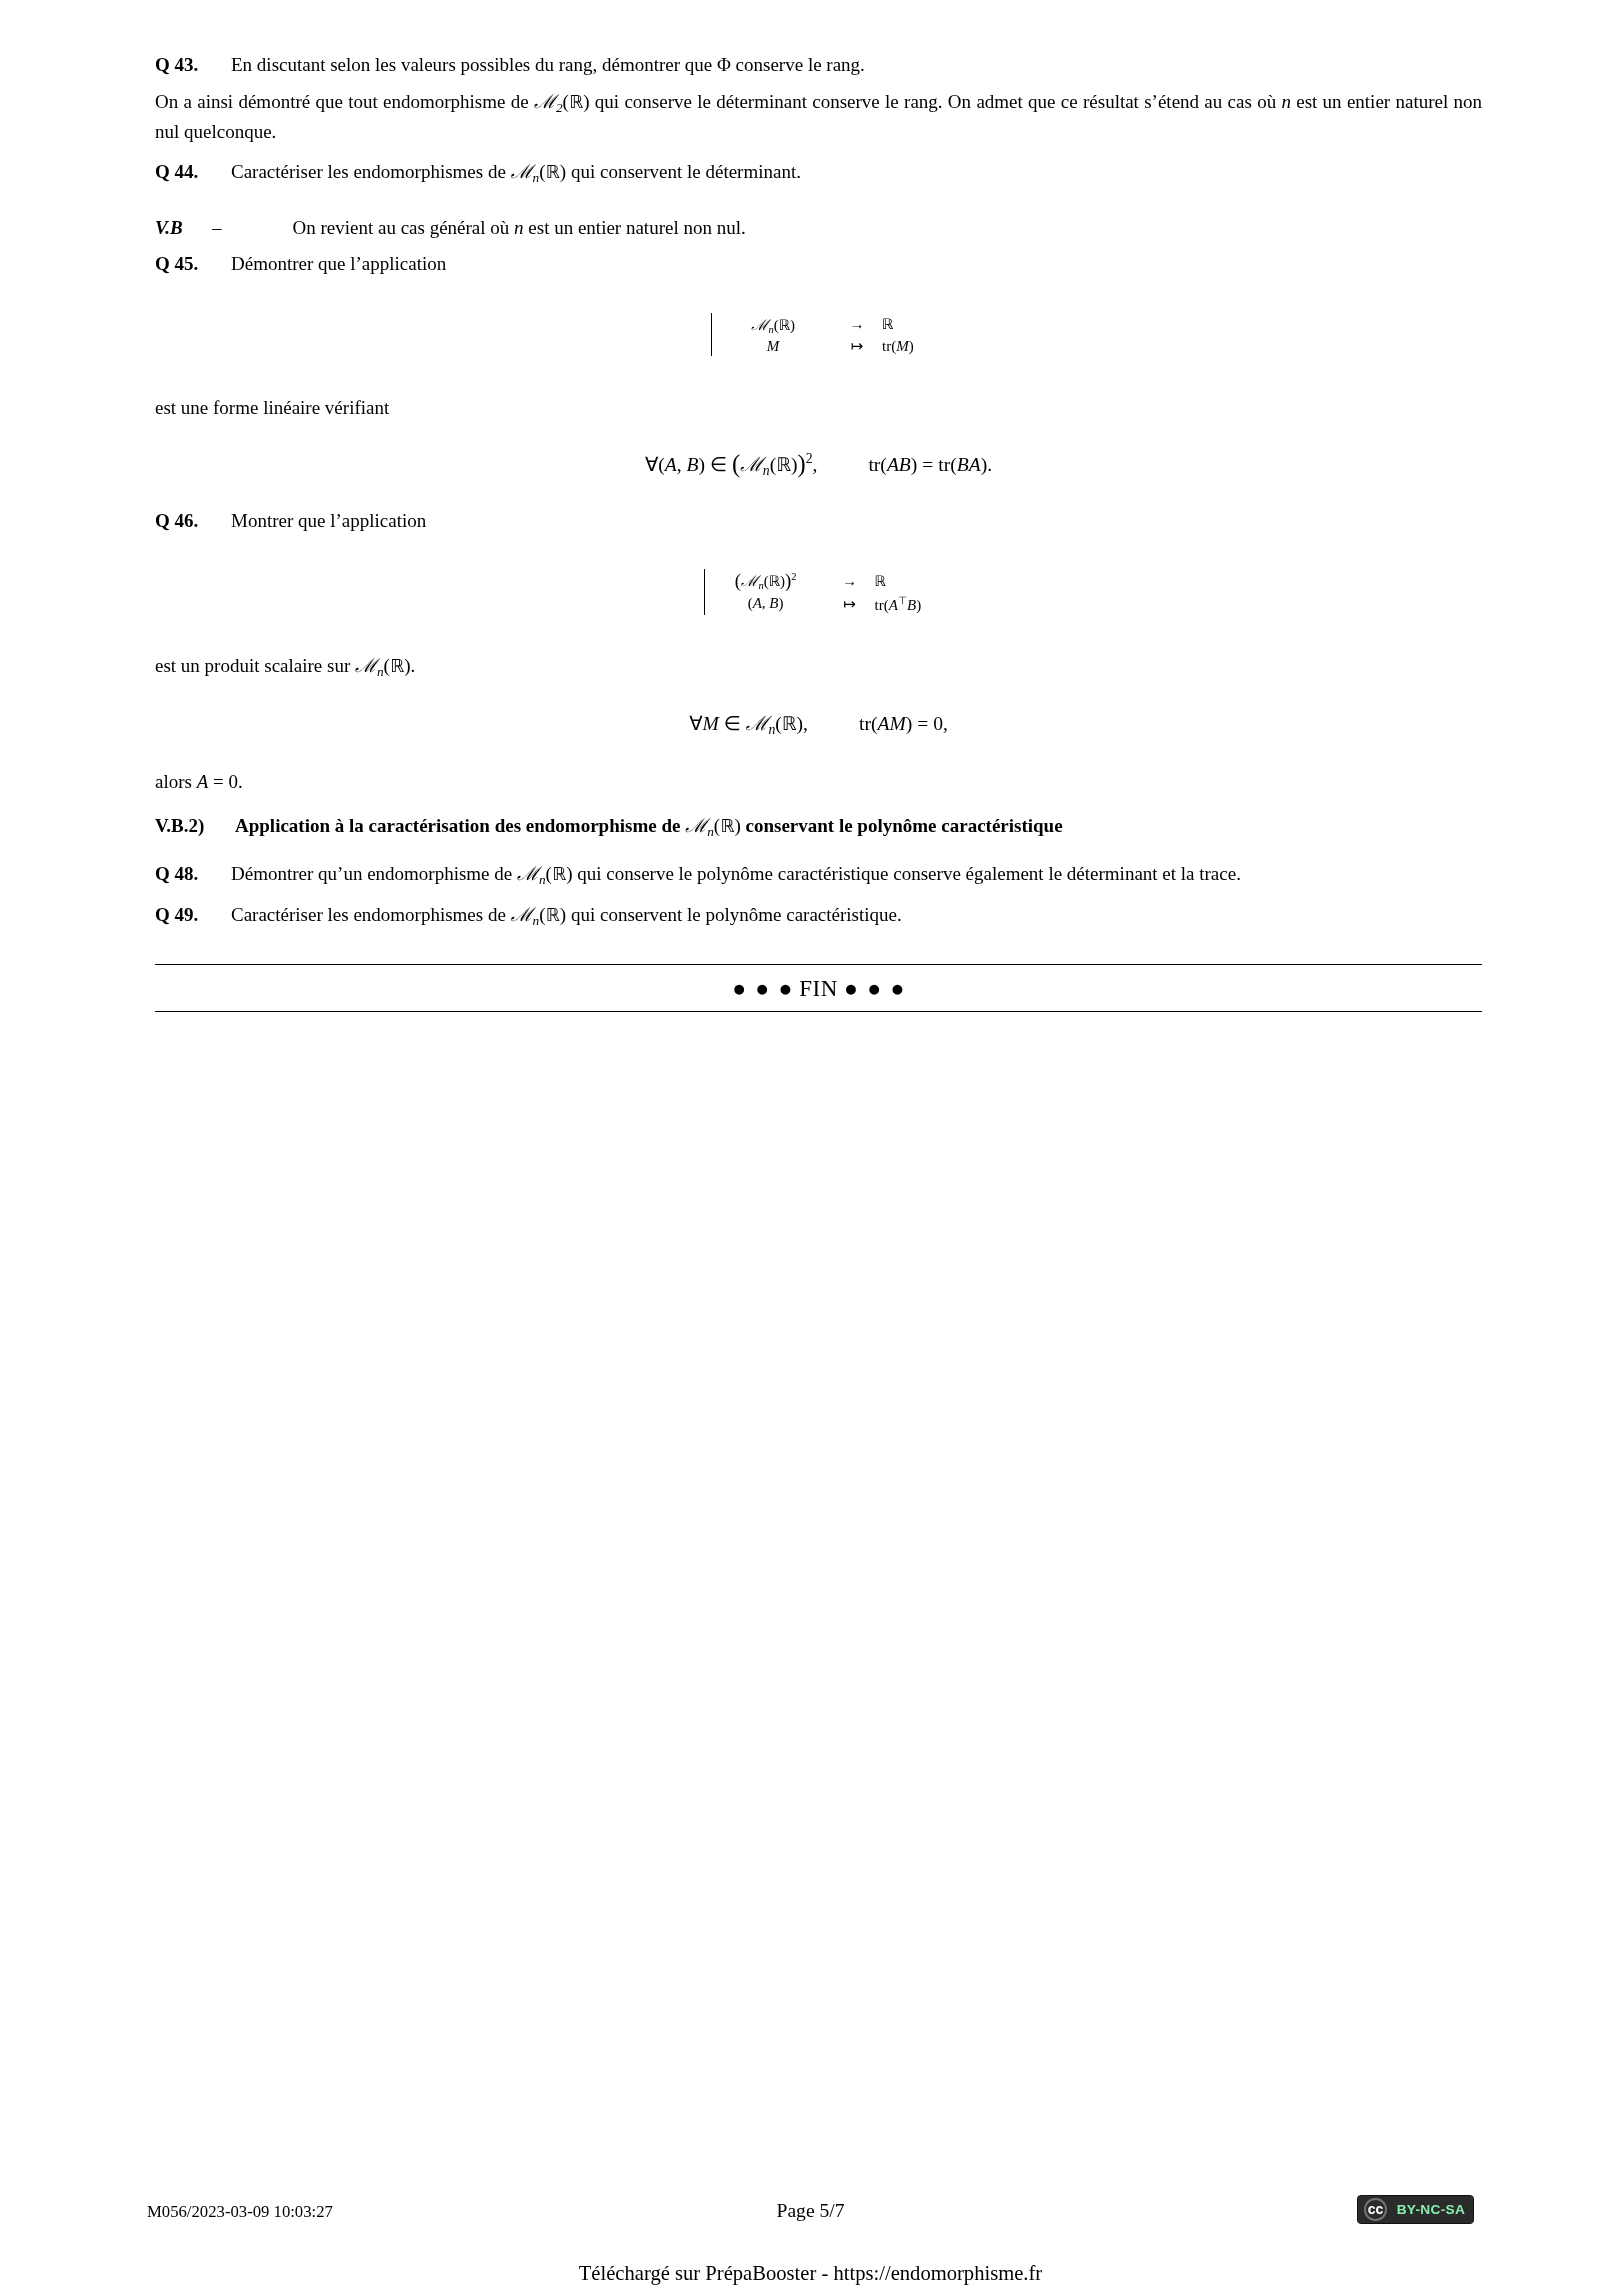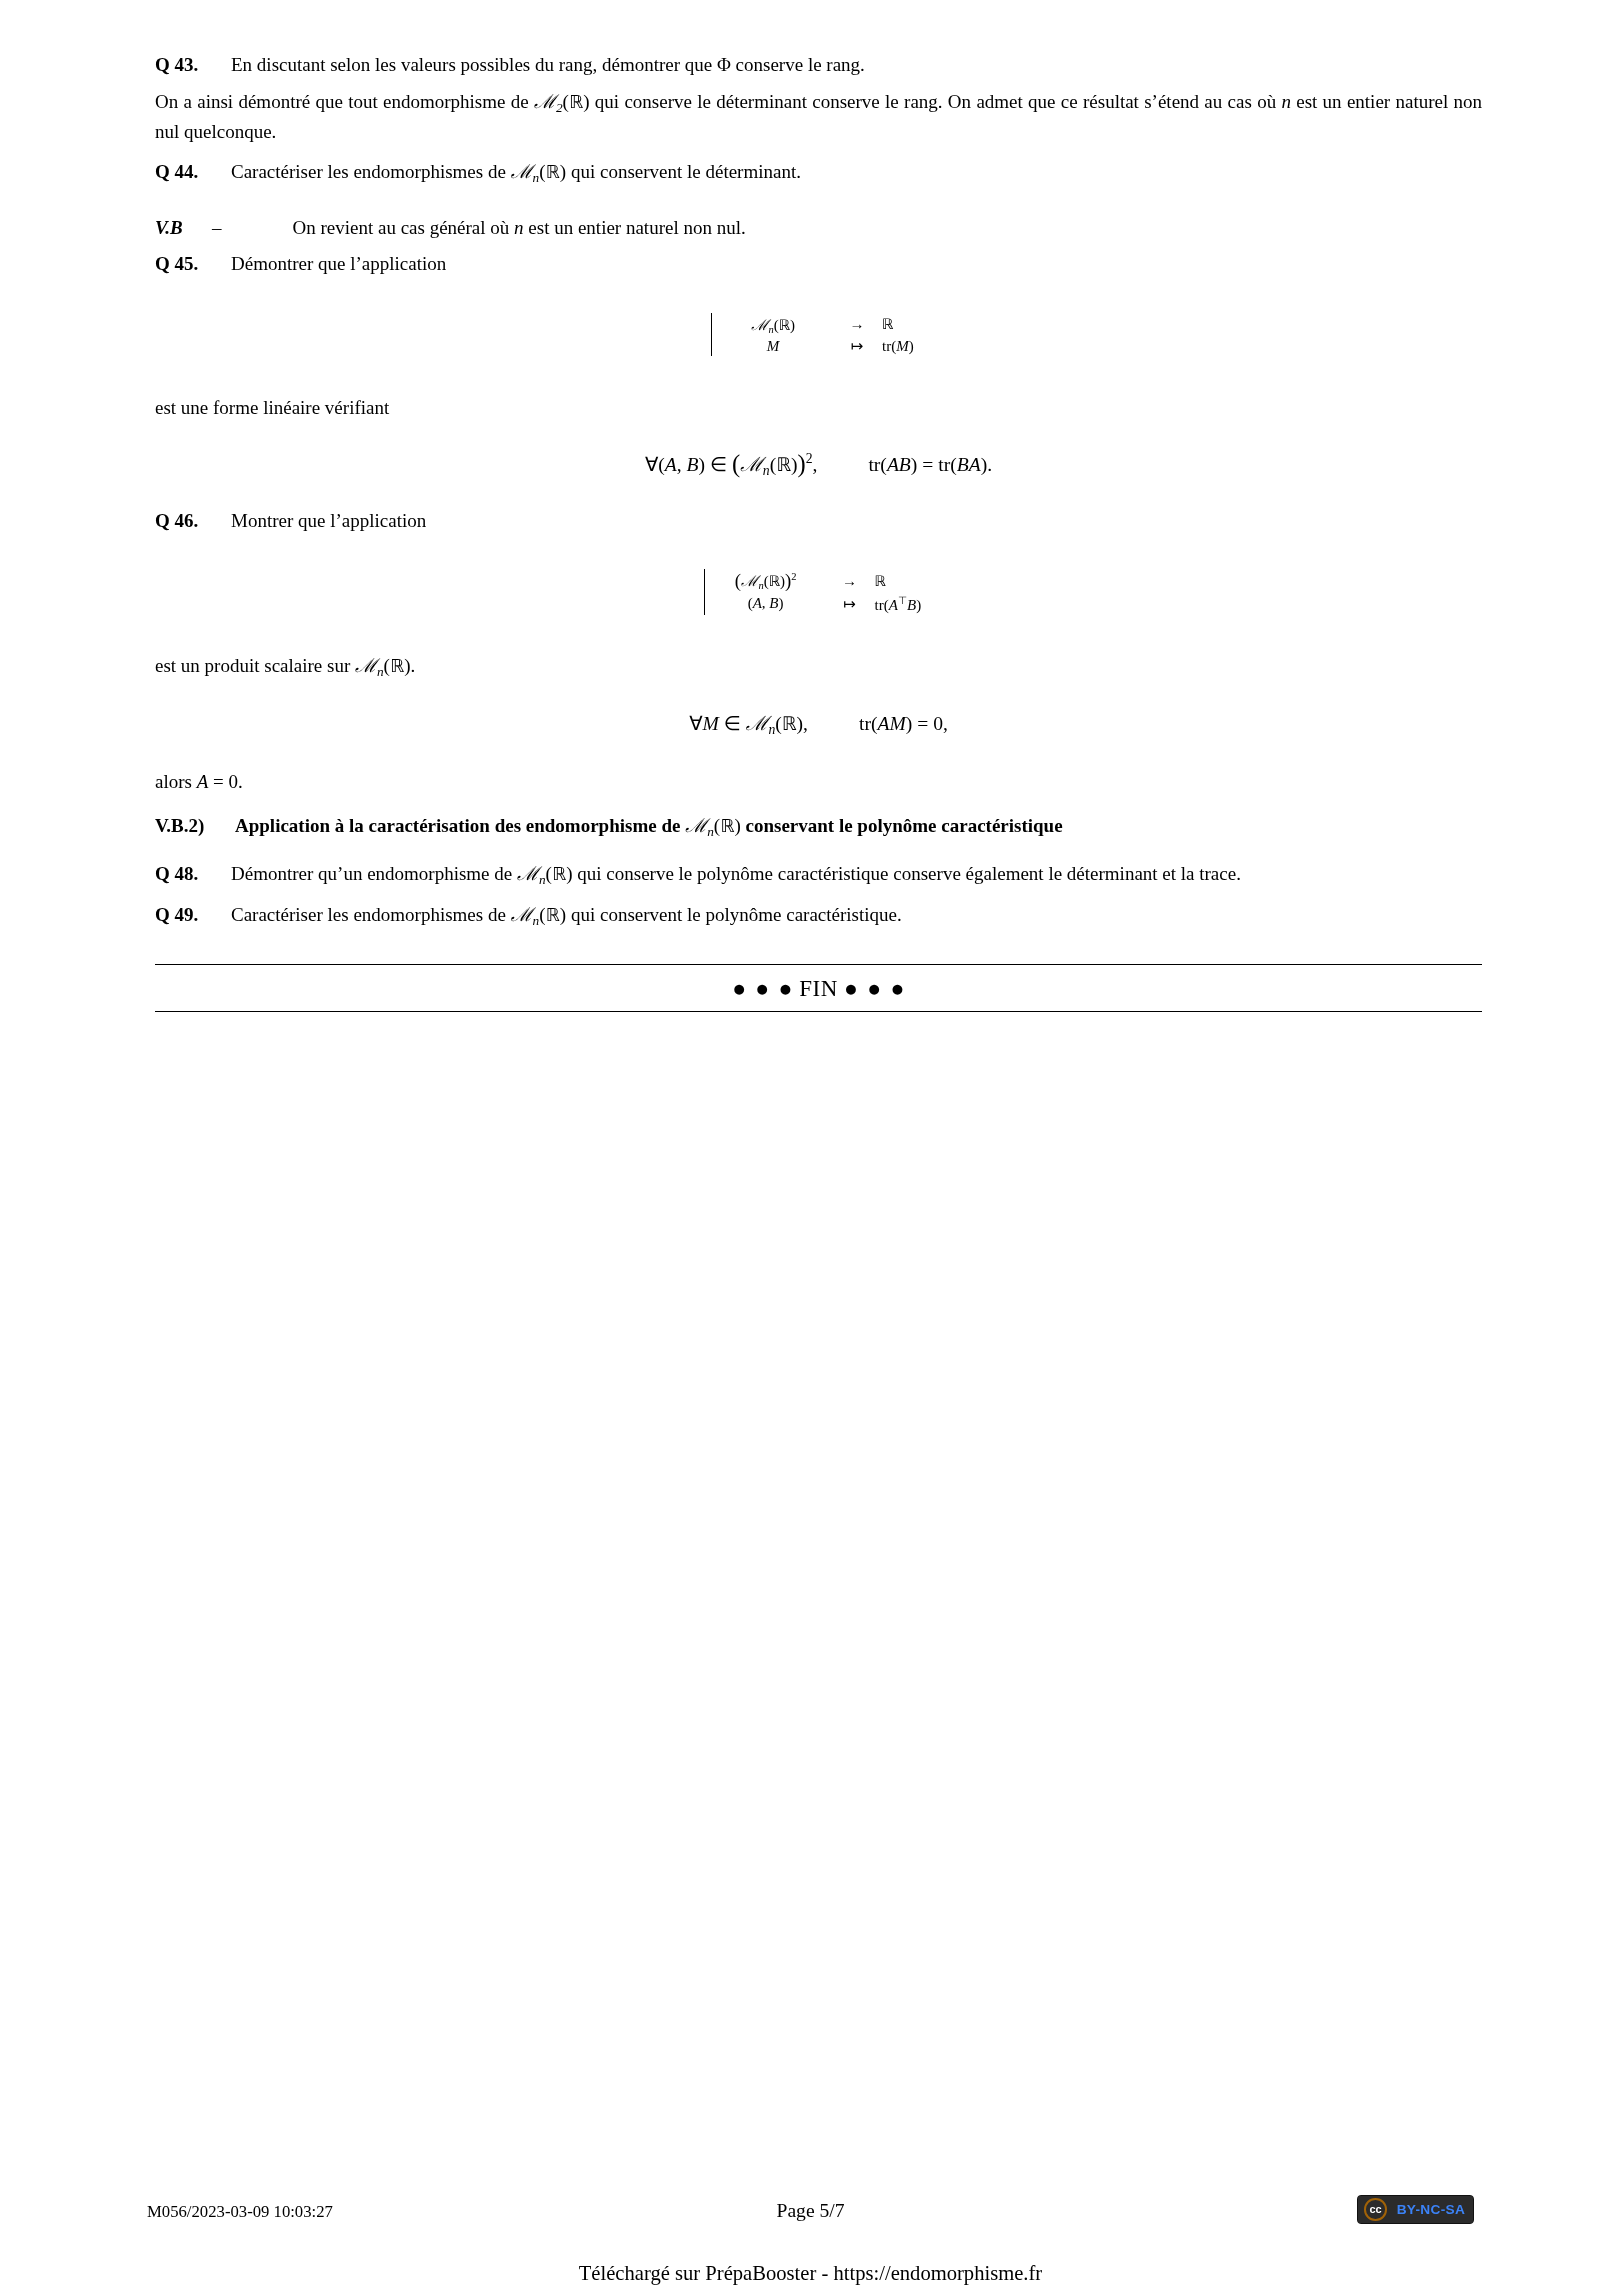--- a/index.html
+++ b/index.html
@@ -178,33 +178,33 @@
     background: #2b2b2b;
     color: #ffffff;
     display: flex;
     align-items: center;
     padding: 0 5.9px;
   }
   .cc-circle {
     width: 18.6px;
     height: 18.6px;
     border-radius: 50%;
-    border: 2px solid #a16207;
+    border: 2px solid #737373;
     color: #ffffff;
     font-family: "Liberation Sans", sans-serif;
-    font-size: 11px;
+    font-size: 14px;
     font-weight: bold;
     display: flex;
     align-items: center;
     justify-content: center;
     line-height: 1;
   }
   .cc-right {
     background: #2b2b2b;
-    color: #3b82f6;
+    color: #86efac;
     font-family: "Liberation Sans", sans-serif;
     font-weight: bold;
     font-size: 13.7px;
     display: flex;
     align-items: center;
     padding: 0 7.8px 0 3.9px;
     letter-spacing: 0.3px;
   }
   .download-bar {
     position: absolute;

